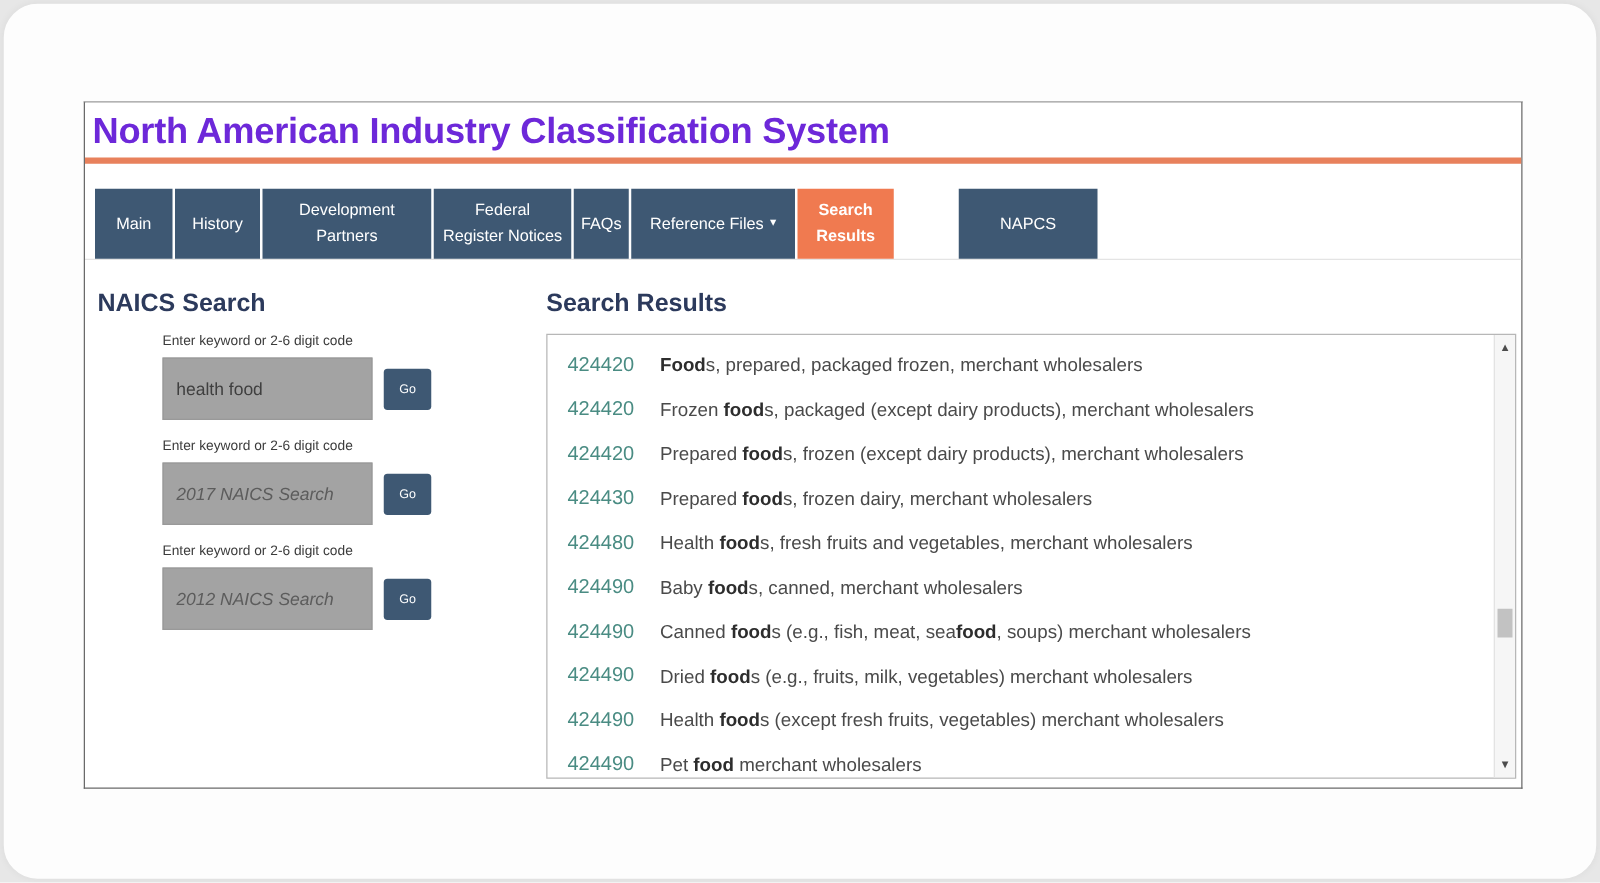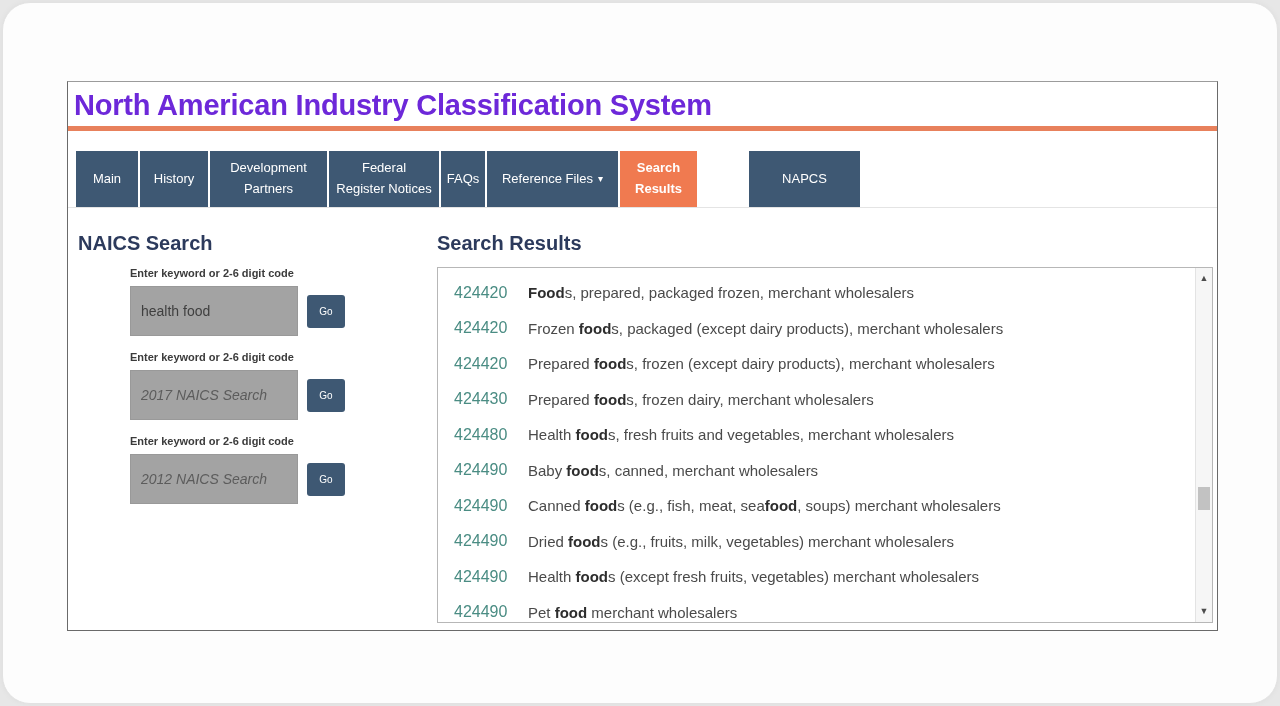--- a/index.html
+++ b/index.html
@@ -26,36 +26,36 @@
   .nav-tabs{ display:flex; gap:2px; margin:20px 0 0 8px; }
   .tab{
     height:56px; background:#3e5873; color:#fff; font-size:13px;
     display:flex; align-items:center; justify-content:center; text-align:center;
     white-space:pre-line; line-height:1.6; cursor:pointer;
   }
   .tab.active{ background:#f07a50; font-weight:700; }
   .tab .caret{ margin-left:5px; font-size:10px; }
   [data-name="tab-main"]{ width:62px; }
   [data-name="tab-history"]{ width:68px; }
-  [data-name="tab-development-partners"]{ width:117px; }
+  [data-name="tab-development-partners"]{ width:135px; }
   [data-name="tab-federal-register-notices"]{ width:110px; }
   [data-name="tab-faqs"]{ width:44px; }
   [data-name="tab-reference-files"]{ width:131px; }
   [data-name="tab-search-results"]{ width:77px; }
   [data-name="tab-napcs"]{ width:111px; margin-left:50px; }
 
   .main-row{ display:flex; padding-top:24px; }
   .left-col{ width:369px; padding-left:10px; flex:none; }
   .right-col{ flex:1; margin-right:4px; }
 
   .section-heading{ font-size:20px; font-weight:700; color:#2c3a5c; }
 
   .search-forms{ margin-left:52px; margin-top:12px; }
   .field-group{ margin-bottom:15px; }
-  .field-label{ font-size:11px; font-weight:700; color:#3b3b3b; margin-bottom:7px; display:block; }
+  .field-label{ font-size:11px; font-weight:400; color:#3b3b3b; margin-bottom:7px; display:block; }
   .field-row{ display:flex; align-items:center; }
   .search-input{
     width:168px; height:50px; border:1px solid #999; background:#a3a3a3;
     font-family:"Liberation Sans", sans-serif; font-size:14px; color:#3f3f3f; padding:0 10px;
   }
   .search-input::placeholder{ font-style:italic; color:#5c5c5c; opacity:1; }
   .go-button{
     width:38px; height:33px; margin-left:9px; background:#3e5873; color:#fff;
     border:none; border-radius:3px; font-family:"Liberation Sans", sans-serif;
     font-size:10px; cursor:pointer;

